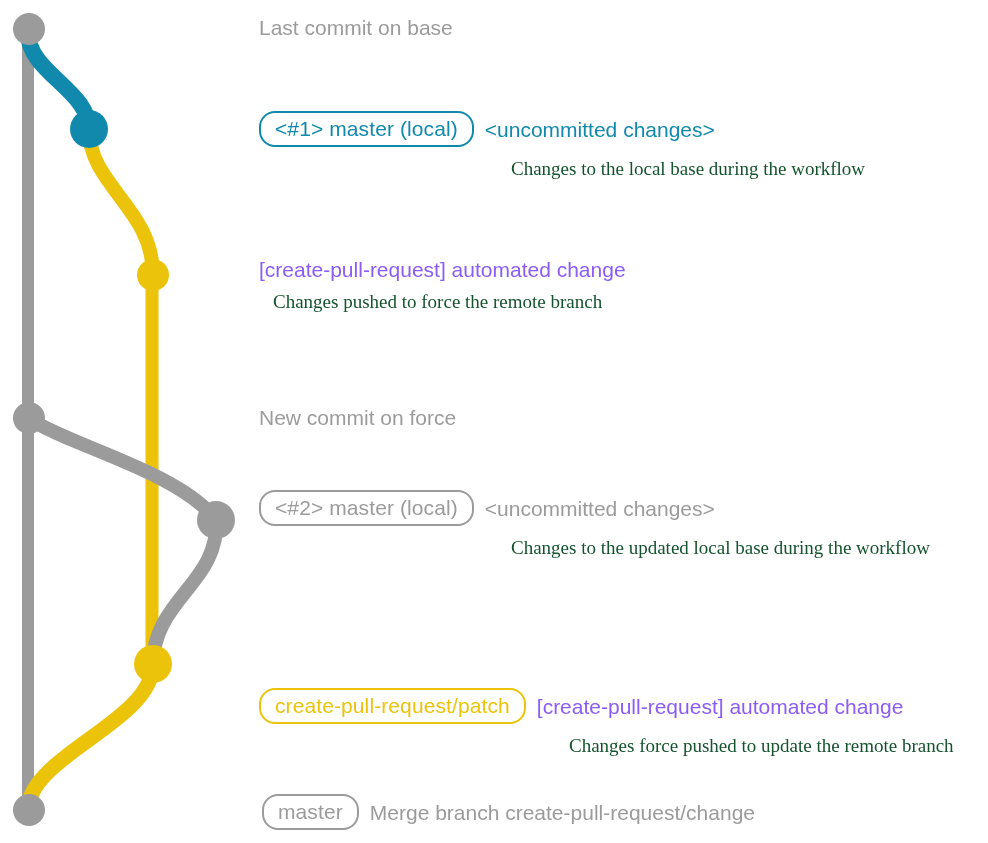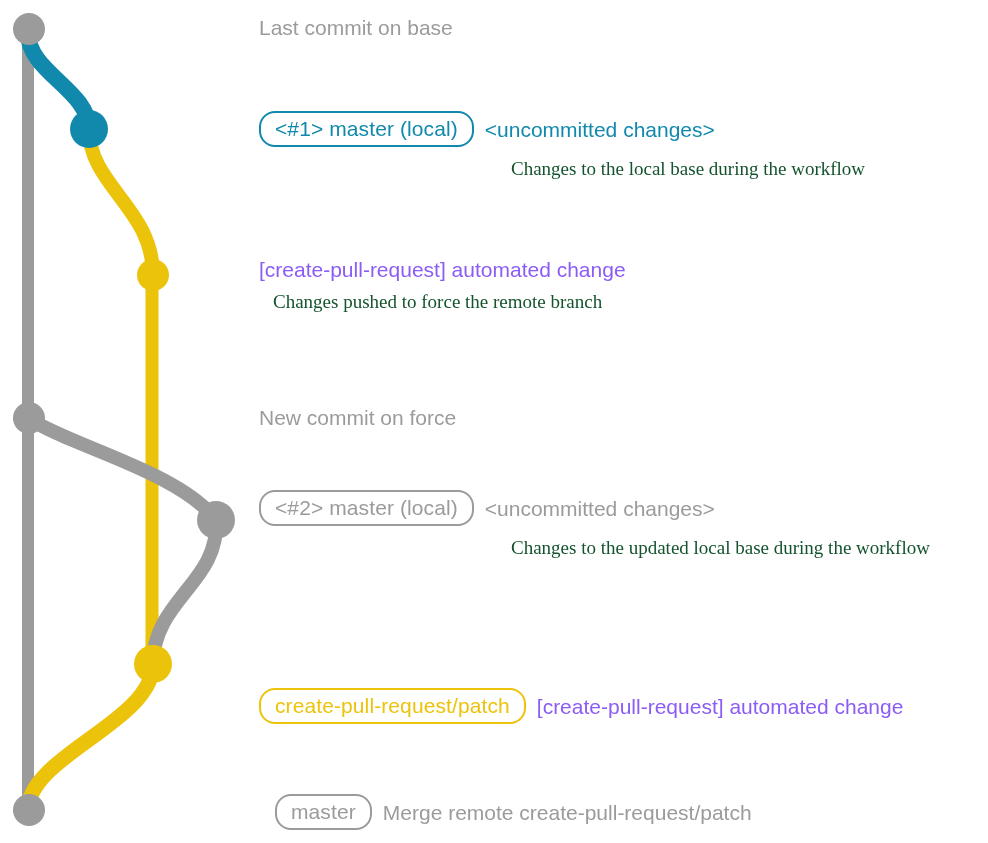--- a/index.html
+++ b/index.html
@@ -81,21 +81,21 @@
     margin-top: 12px;
   }
 
   
   #row-last-commit      { left: 259px; top: 17px; }
   #row-uncommitted-1    { left: 259px; top: 111px; }
   #row-automated-1      { left: 259px; top: 259px; }
   #row-new-commit       { left: 259px; top: 407px; }
   #row-uncommitted-2    { left: 259px; top: 490px; }
   #row-automated-2      { left: 259px; top: 643px; margin-top: 45px; }
-  #row-merge            { left: 275px; top: 794px; }
+  #row-merge            { left: 262px; top: 794px; }
 
   #row-uncommitted-1 .desc { margin-left: 252px; }
   #row-automated-1   .desc { margin-left: 14px; }
   #row-uncommitted-2 .desc { margin-left: 252px; }
   #row-automated-2   .desc { margin-left: 310px; }
 </style>
 </head>
 <body>
 
 <svg id="graph-canvas" viewBox="0 0 988 843" xmlns="http://www.w3.org/2000/svg">
@@ -158,22 +158,23 @@
       <span class="subject gray">&lt;uncommitted changes&gt;</span>
     </div>
     <div class="desc">Changes to the updated local base during the workflow</div>
   </div>
 
   <div class="row" id="row-automated-2">
     <div class="row-head">
       <span class="badge yellow">create-pull-request/patch</span>
       <span class="subject yellow">[create-pull-request] automated change</span>
     </div>
+    <div class="desc">Changes force pushed to update the remote branch</div>
   </div>
 
   <div class="row" id="row-merge">
     <div class="row-head">
       <span class="badge gray">master</span>
-      <span class="subject gray">Merge remote create-pull-request/patch</span>
+      <span class="subject gray">Merge branch create-pull-request/change</span>
     </div>
   </div>
 
 </div>
 
 </body></html>

